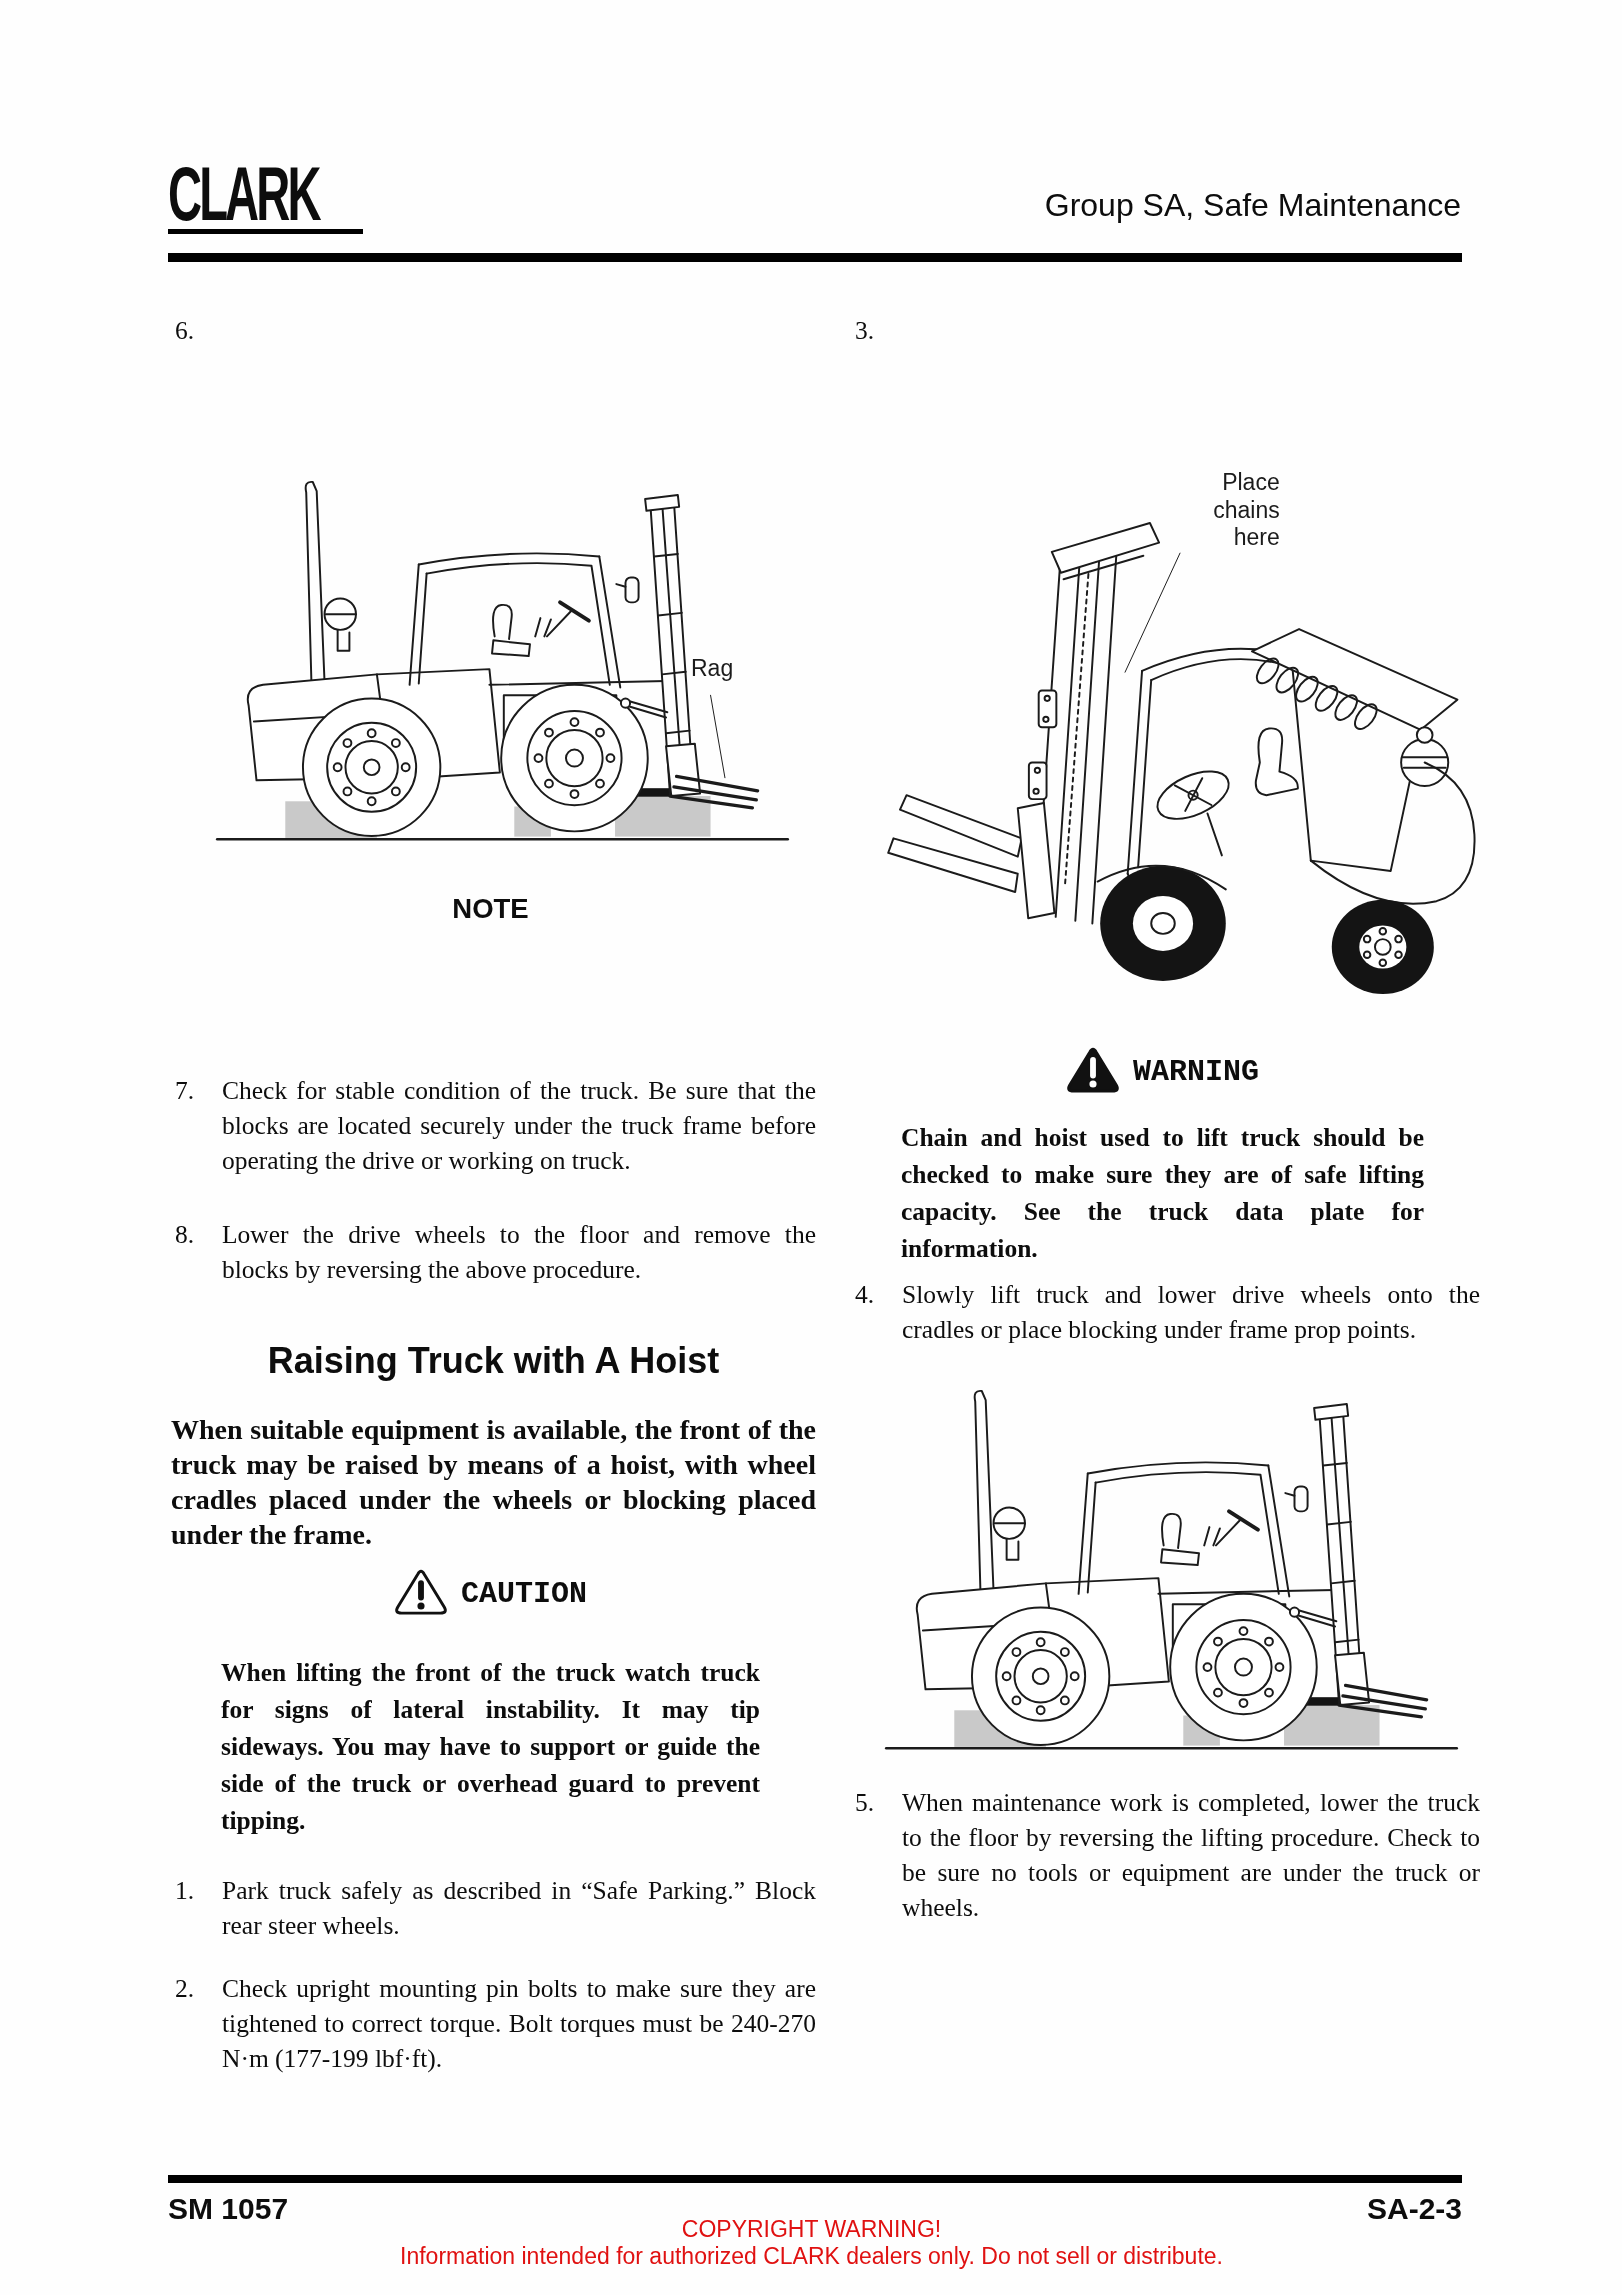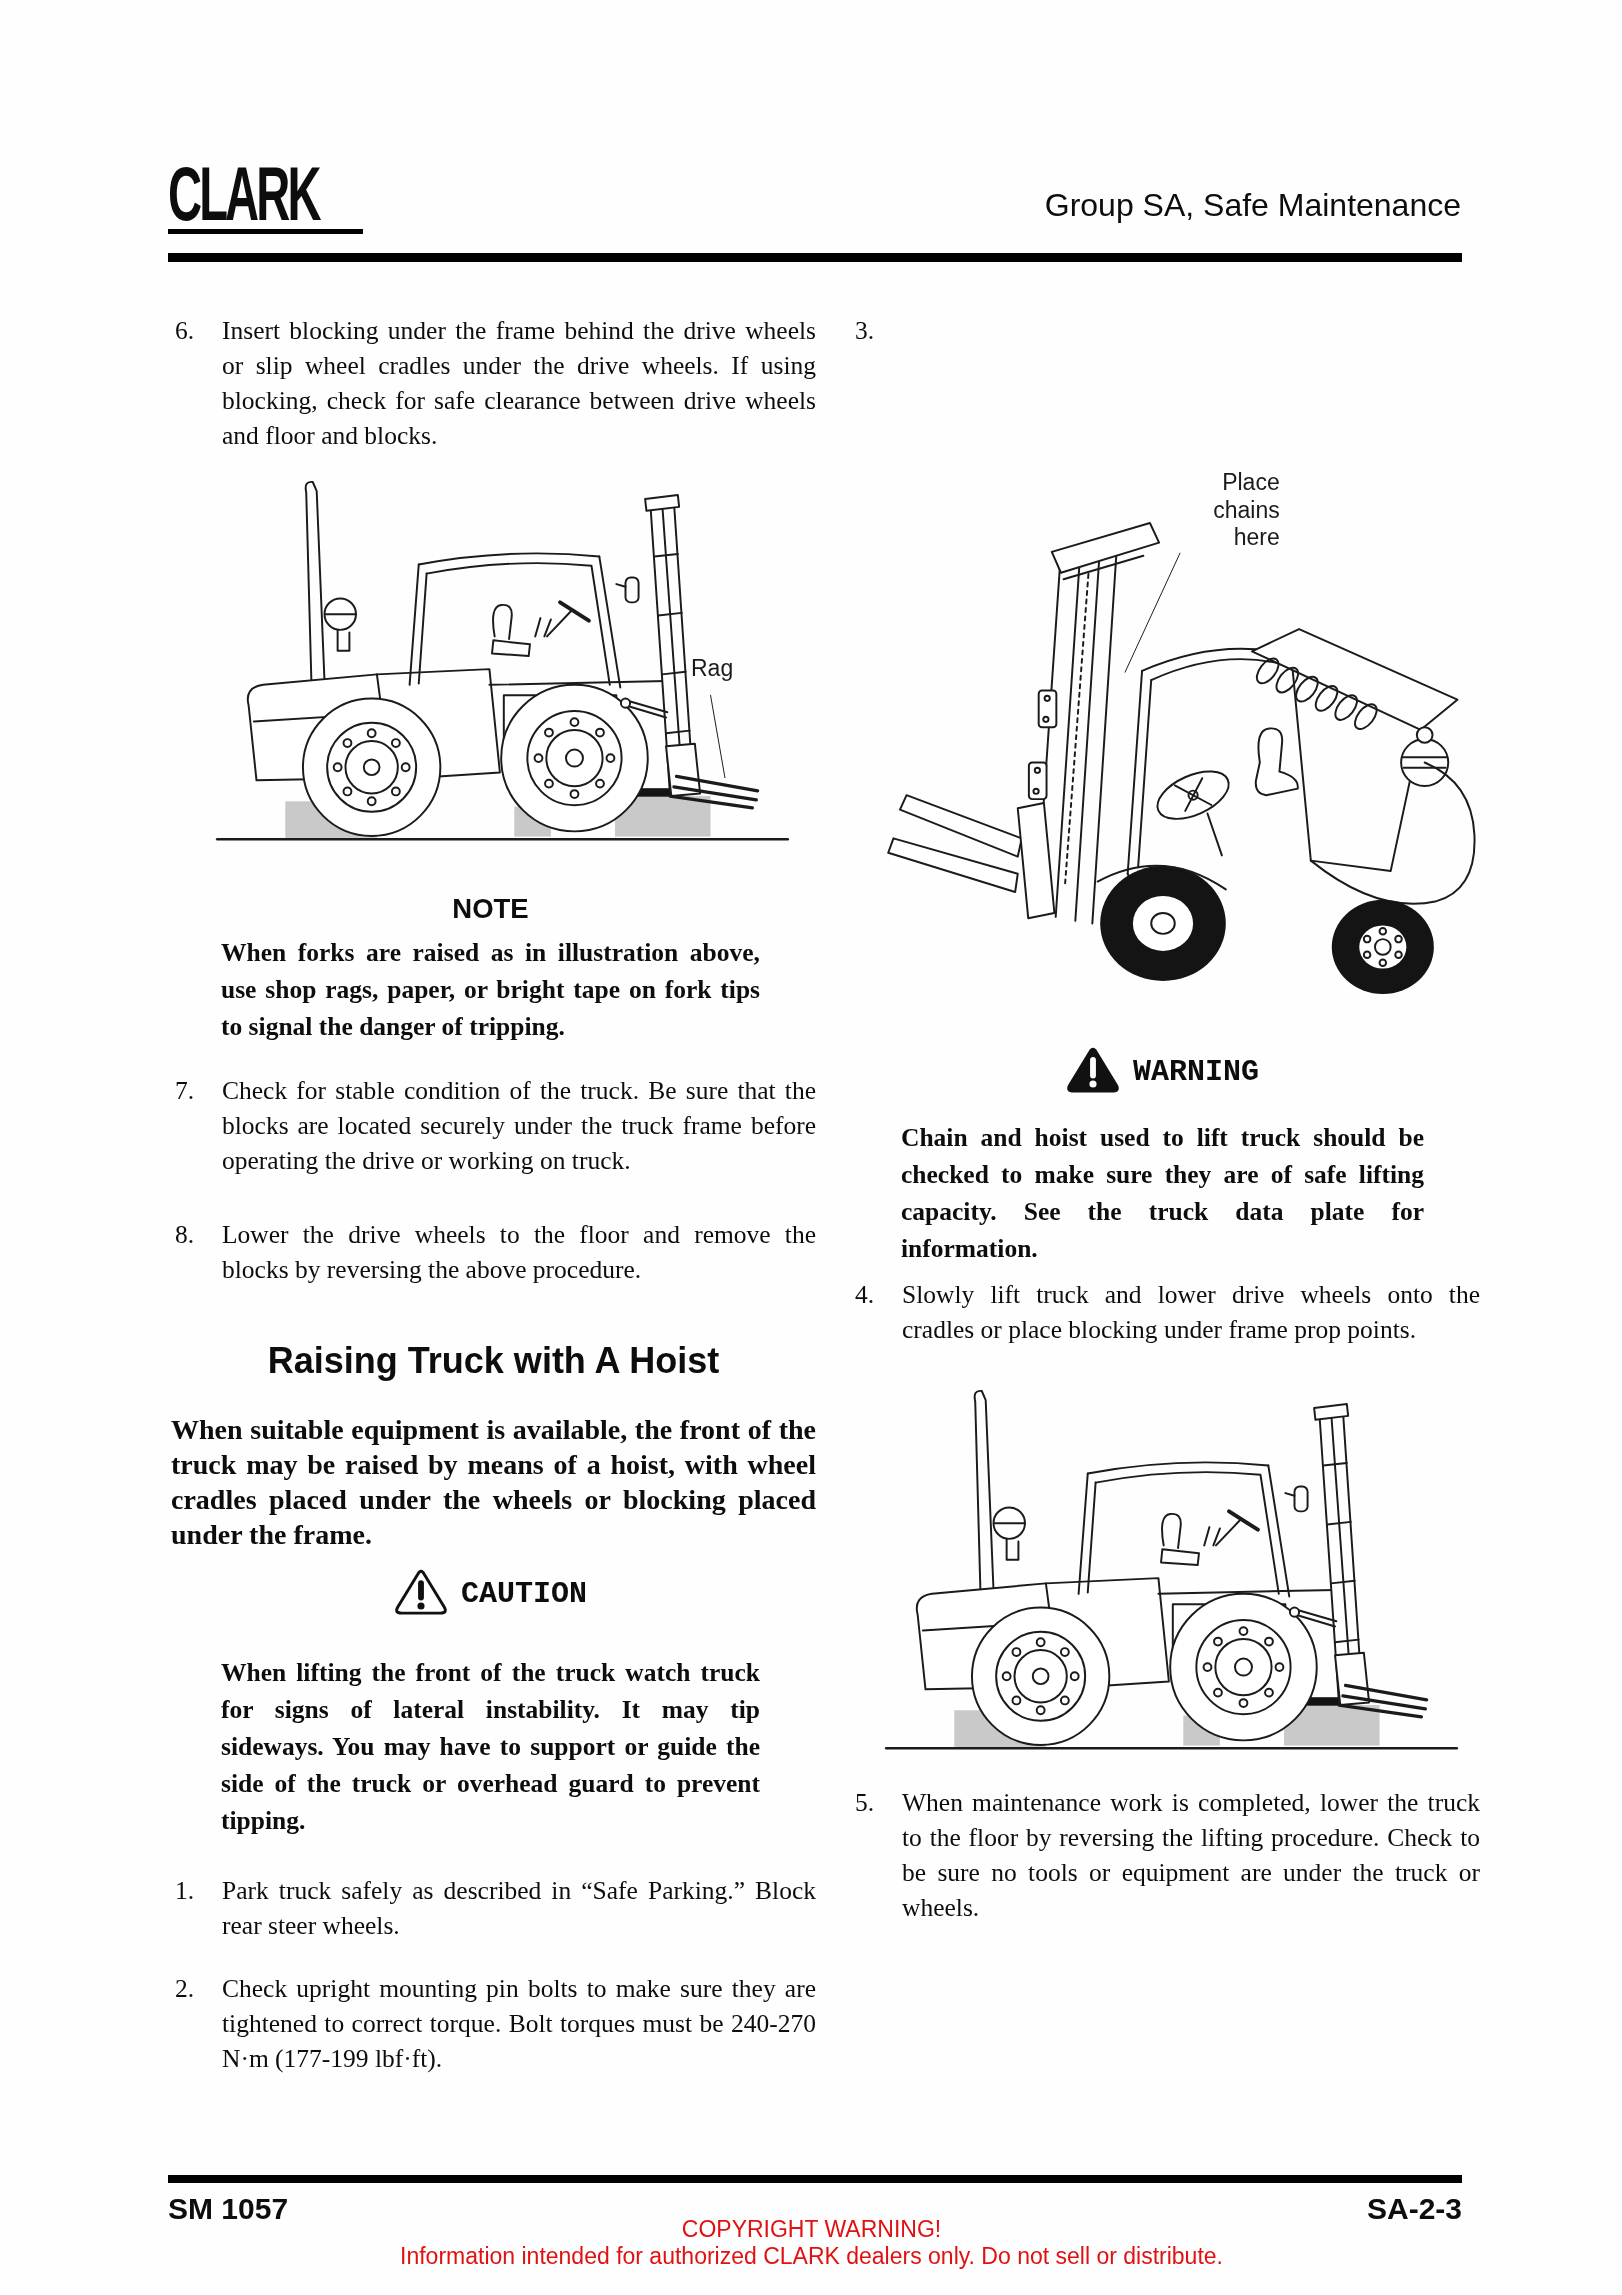--- a/index.html
+++ b/index.html
@@ -56,21 +56,20 @@
     <div class="logo-text">CLARK</div>
     <div class="logo-bar"></div>
   </div>
   <div class="header-title">Group SA, Safe Maintenance</div>
   <div class="header-rule"></div>
 
   <div class="col" id="col-left">
 
     <div class="li" style="top:11.8px">
       <span class="num">6.</span>
-      <span>Insert blocking under the frame behind the drive wheels or slip wheel cradles under the drive wheels. If using blocking, check for safe clearance between drive wheels and floor and blocks.</span>
     </div>
 
     <div class="fig" style="left:37px;top:164px;width:589px;height:386px">
       <svg viewBox="0 0 900 590">
         <g class="ln">
           <rect class="blk" x="118" y="514" width="140" height="56"></rect>
           <rect class="blk" x="468" y="522" width="56" height="46"></rect>
           <rect class="blk" x="622" y="506" width="146" height="62"></rect>
           <rect x="622" y="494" width="92" height="13" fill="#141414" stroke="none"></rect>
           <line x1="14" y1="572" x2="886" y2="572" stroke-width="4"></line>
@@ -137,21 +136,20 @@
           <path d="M716,476 L840,498" stroke-width="5"></path>
           <path d="M712,492 L838,512" stroke-width="5"></path>
           <path d="M706,506 L832,524" stroke-width="5"></path>
           <line x1="768" y1="352" x2="790" y2="478" stroke-width="1.5"></line>
         </g>
       </svg>
       <div class="fig-label" style="left:483px;top:190px">Rag</div>
     </div>
 
     <div class="note-title" style="top:592px">NOTE</div>
-    <div class="bold-body" style="top:633px">When forks are raised as in illustration above, use shop rags, paper, or bright tape on fork tips to signal the danger of tripping.</div>
 
     <div class="li" style="top:772px">
       <span class="num">7.</span>
       <span>Check for stable condition of the truck. Be sure that the blocks are located securely under the truck frame before operating the drive or working on truck.</span>
     </div>
 
     <div class="li" style="top:916px">
       <span class="num">8.</span>
       <span>Lower the drive wheels to the floor and remove the blocks by reversing the above procedure.</span>
     </div>

